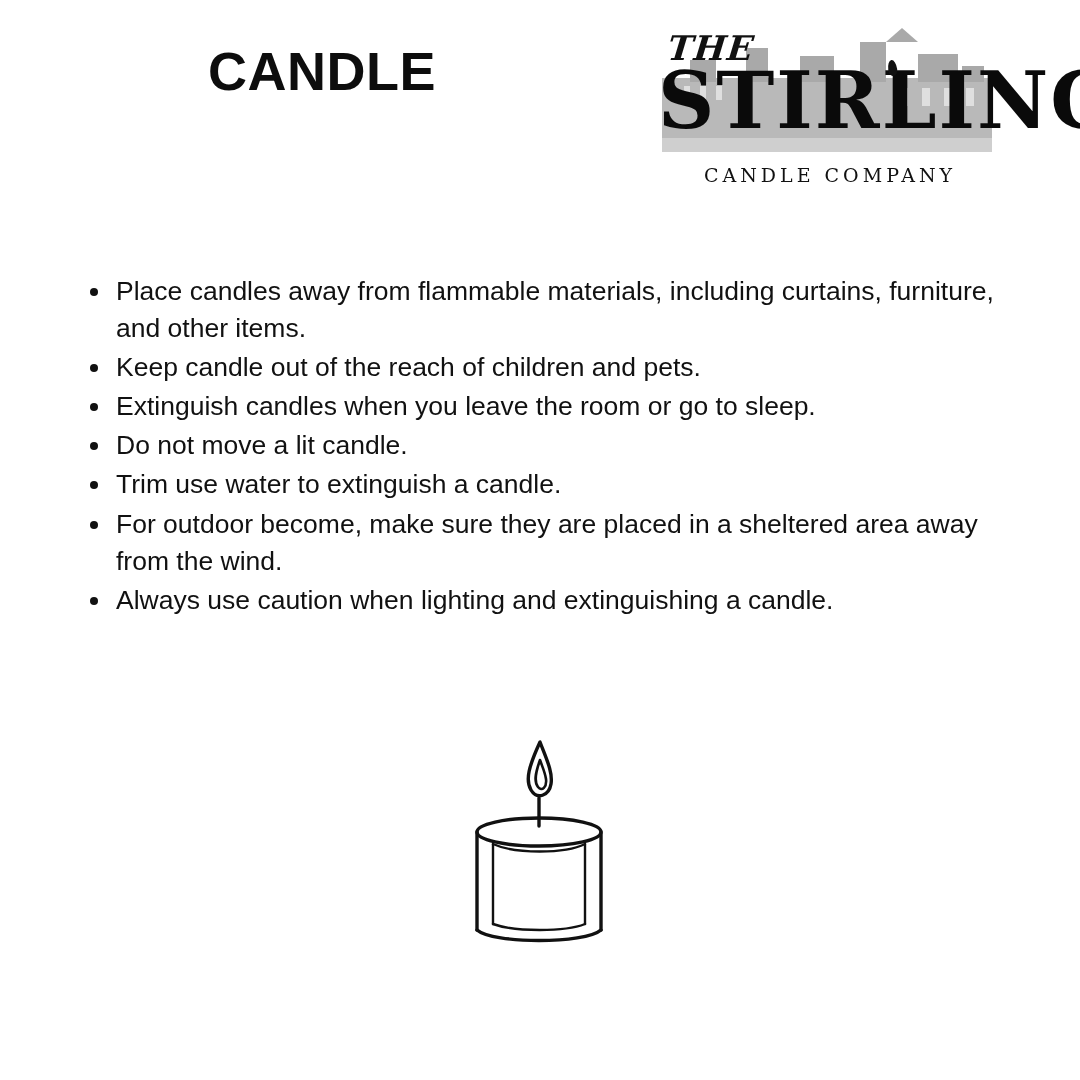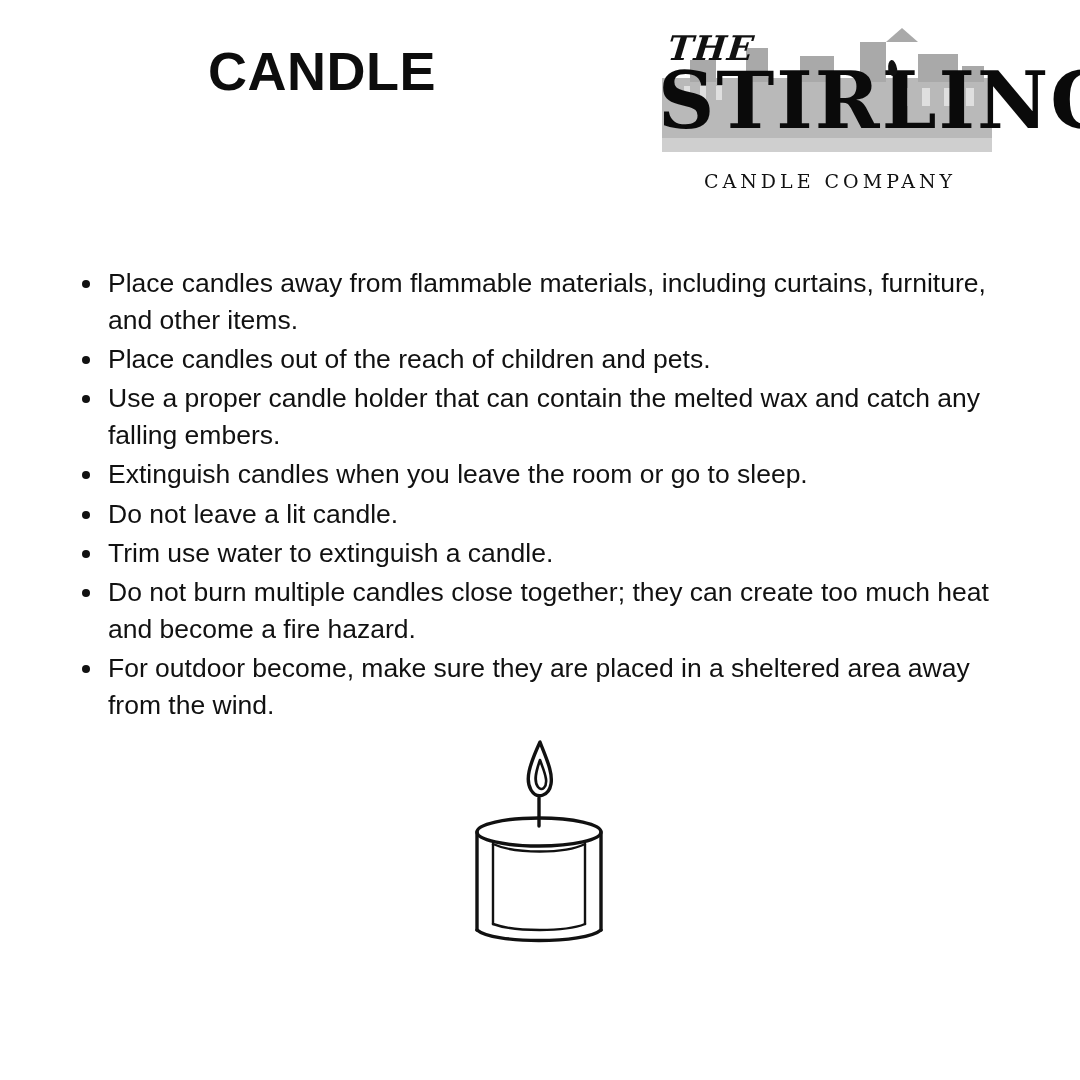--- a/index.html
+++ b/index.html
@@ -77,21 +77,21 @@
     font-family: "DejaVu Serif", serif;
     font-weight: 700;
     font-size: 78px;
     line-height: 1;
     letter-spacing: 2px;
     color: #0a0a0a;
   }
   .logo-sub {
     position: absolute;
     left: 8px;
-    top: 144px;
+    top: 138px;
     width: 344px;
     text-align: center;
     font-family: "DejaVu Serif", serif;
     font-size: 19px;
     letter-spacing: 4px;
     color: #111;
   }
   .flame-dot {
     position: absolute;
     left: 238px;
@@ -103,21 +103,21 @@
     transform: rotate(-8deg);
   }
 
   
   .content {
     padding: 56px 58px 0 62px;
     box-sizing: border-box;
   }
   ul.care-list {
     list-style: none;
-    margin: 8px;
+    margin: 16px;
     padding: 0;
   }
   ul.care-list li {
     position: relative;
     padding-left: 38px;
     font-size: 26.5px;
     line-height: 1.40;
     color: #111111;
     margin-bottom: 2px;
   }
@@ -187,27 +187,26 @@
       <div class="logo-main">STIRLING</div>
       <div class="flame-dot"></div>
       <div class="logo-sub">CANDLE COMPANY</div>
     </div>
 
   </div>
 
   <div class="content">
     <ul class="care-list">
       <li>Place candles away from flammable materials, including curtains, furniture, and other items.</li>
-      <li>Place candles out of the reach of children and pets.</li>
-      <li>Use a proper candle holder that can contain the melted wax and catch any falling embers.</li>
+      <li>Keep candle out of the reach of children and pets.</li>
       <li>Extinguish candles when you leave the room or go to sleep.</li>
-      <li>Do not leave a lit candle.</li>
+      <li>Do not move a lit candle.</li>
       <li>Trim use water to extinguish a candle.</li>
-      <li>Do not burn multiple candles close together; they can create too much heat and become a fire hazard.</li>
       <li>For outdoor become, make sure they are placed in a sheltered area away from the wind.</li>
+      <li>Always use caution when lighting and extinguishing a candle.</li>
     </ul>
   </div>
 
   <div class="illustration">
     <svg width="190" height="230" viewBox="0 0 190 230" aria-hidden="true">
       <g fill="none" stroke="#111111" stroke-width="3.4" stroke-linecap="round" stroke-linejoin="round">
 
         <path d="M95 10 C 84 34, 80 48, 86 58 C 92 68, 104 64, 106 52 C 108 40, 101 26, 95 10 Z"></path>
 
         <path d="M95 28 C 90 42, 89 50, 93 55 C 97 60, 102 55, 101 47 C 100 40, 97 34, 95 28 Z" stroke-width="2.6"></path>

